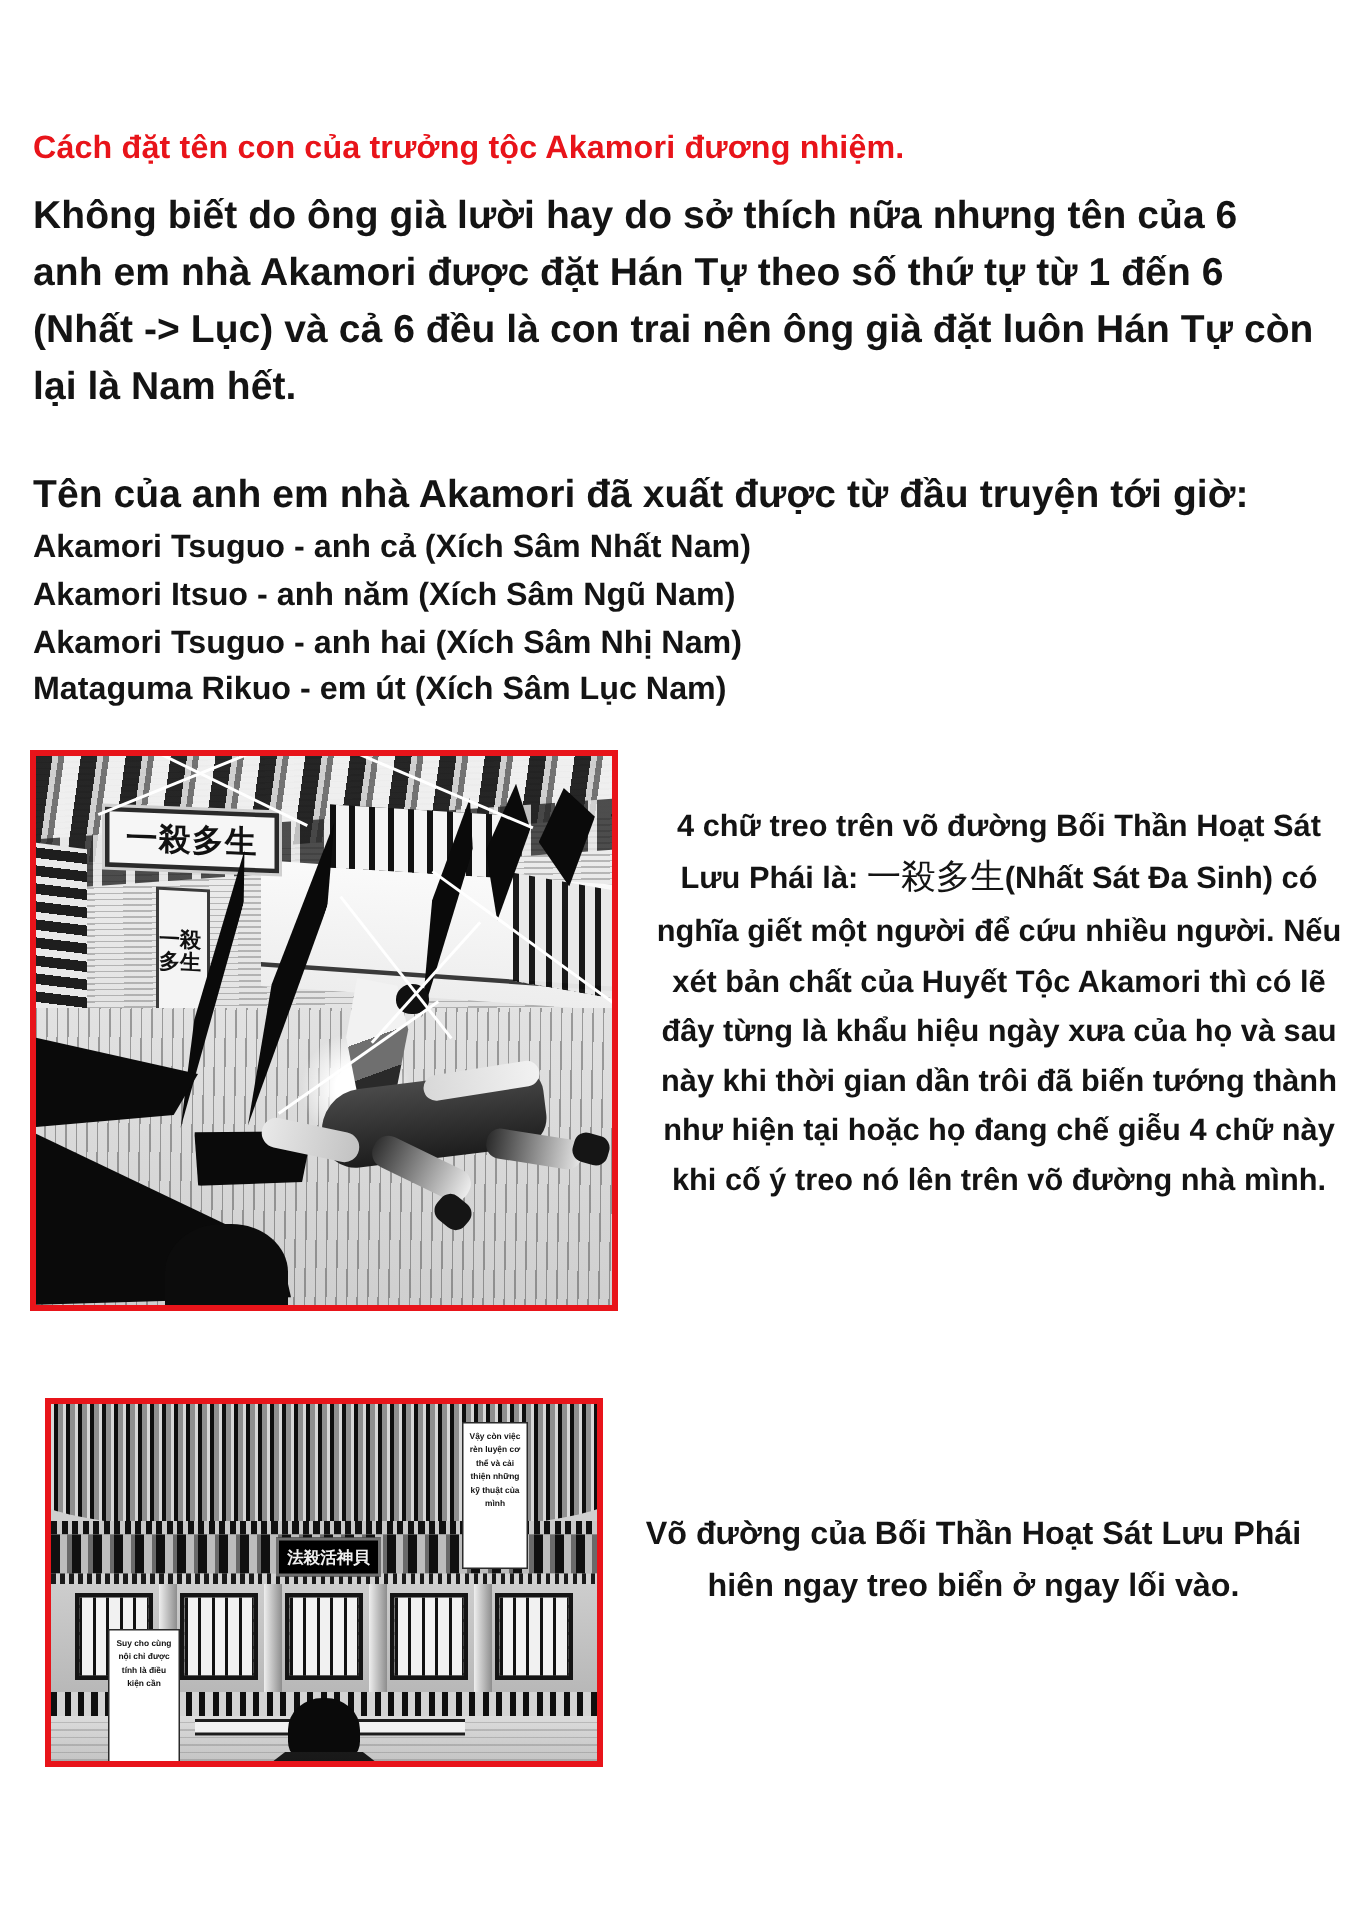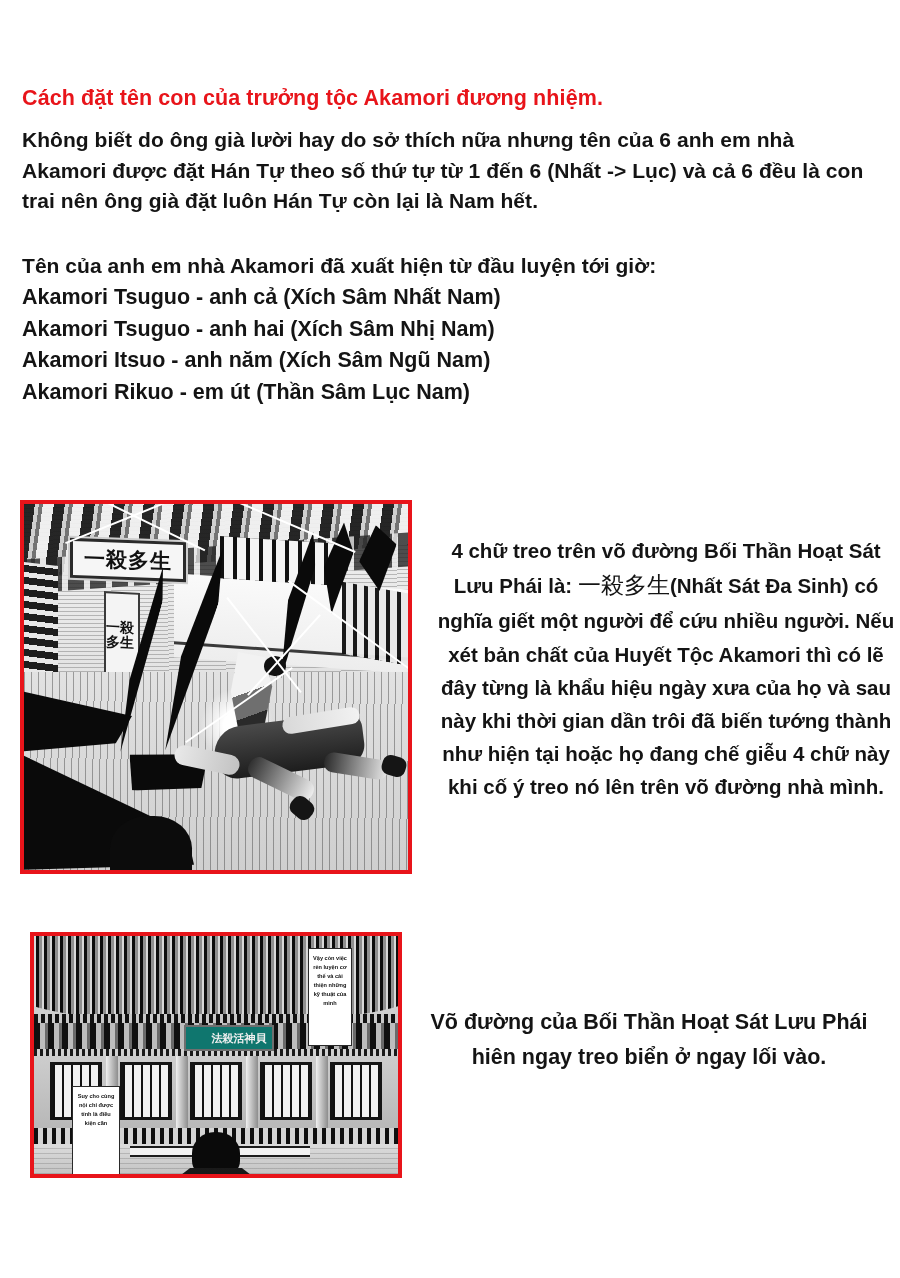--- a/index.html
+++ b/index.html
@@ -28,21 +28,21 @@
     color: #e8141a;
     font-size: 21.5px;
     font-weight: bold;
     letter-spacing: .1px;
     line-height: 1.45;
     margin: 0 0 11px 0;
     font-stretch: condensed;
   }
   .para {
     color: #141414;
-    font-size: 21px;
+    font-size: 26px;
     font-weight: bold;
     line-height: 1.46;
     margin: 0;
     letter-spacing: .05px;
   }
   .para.gap { margin-top: 34px; }
   .name-line {
     color: #141414;
     font-size: 21.5px;
     font-weight: bold;
@@ -263,22 +263,22 @@
       repeating-linear-gradient(90deg, #101010 0 6px, #bdbdbd 6px 11px, #6a6a6a 11px 14px),
       #8a8a8a;
   }
   .p2-beam-2 {
     position: absolute; left: 0; right: 0; top: 113px; height: 7px;
     background: repeating-linear-gradient(90deg,#1a1a1a 0 3px,#d2d2d2 3px 6px);
   }
   
   .p2-sign {
     position: absolute; left: 150px; top: 89px; width: 66px; height: 22px;
-    background: #0f766e; border: 2px solid #6f6f6f;
-    display: flex; align-items: center; justify-content: center; padding-left: 20px;
+    background: #000000; border: 2px solid #6f6f6f;
+    display: flex; align-items: center; justify-content: center;
   }
   .p2-sign span {
     font-family: "DejaVu Sans", sans-serif;
     color: #f0f0f0; font-size: 11px; font-weight: bold; letter-spacing: 0px;
     line-height: 1;
   }
   
   .p2-facade {
     position: absolute; left: 0; right: 0; top: 120px; height: 72px;
     background: linear-gradient(180deg,#cdcdcd,#b8b8b8);
@@ -365,25 +365,25 @@
   }
 </style>
 </head>
 <body>
 
 <div id="page">
 
   <div class="narration">
     <p class="title-line">Cách đặt tên con của trưởng tộc Akamori đương nhiệm.</p>
     <p class="para">Không biết do ông già lười hay do sở thích nữa nhưng tên của 6 anh em nhà Akamori được đặt Hán Tự theo số thứ tự từ 1 đến 6 (Nhất -&gt; Lục) và cả 6 đều là con trai nên ông già đặt luôn Hán Tự còn lại là Nam hết.</p>
-    <p class="para gap">Tên của anh em nhà Akamori đã xuất hiện từ đầu luyện tới giờ:</p>
+    <p class="para gap">Tên của anh em nhà Akamori đã xuất được từ đầu truyện tới giờ:</p>
     <p class="name-line">Akamori Tsuguo - anh cả (Xích Sâm Nhất Nam)</p>
+    <p class="name-line">Akamori Itsuo - anh năm (Xích Sâm Ngũ Nam)</p>
     <p class="name-line">Akamori Tsuguo - anh hai (Xích Sâm Nhị Nam)</p>
-    <p class="name-line">Akamori Itsuo - anh năm (Xích Sâm Ngũ Nam)</p>
-    <p class="name-line">Akamori Rikuo - em út (Thần Sâm Lục Nam)</p>
+    <p class="name-line">Mataguma Rikuo - em út (Xích Sâm Lục Nam)</p>
   </div>
 
   <div class="panel" id="panel-1">
     <div class="panel-inner">
       <div class="p1-bg"></div>
       <div class="p1-ceiling"></div>
       <div class="p1-ceiling-2"></div>
       <div class="p1-backwall"></div>
       <div class="p1-wall-line"></div>
       <div class="p1-wall-left"></div>

